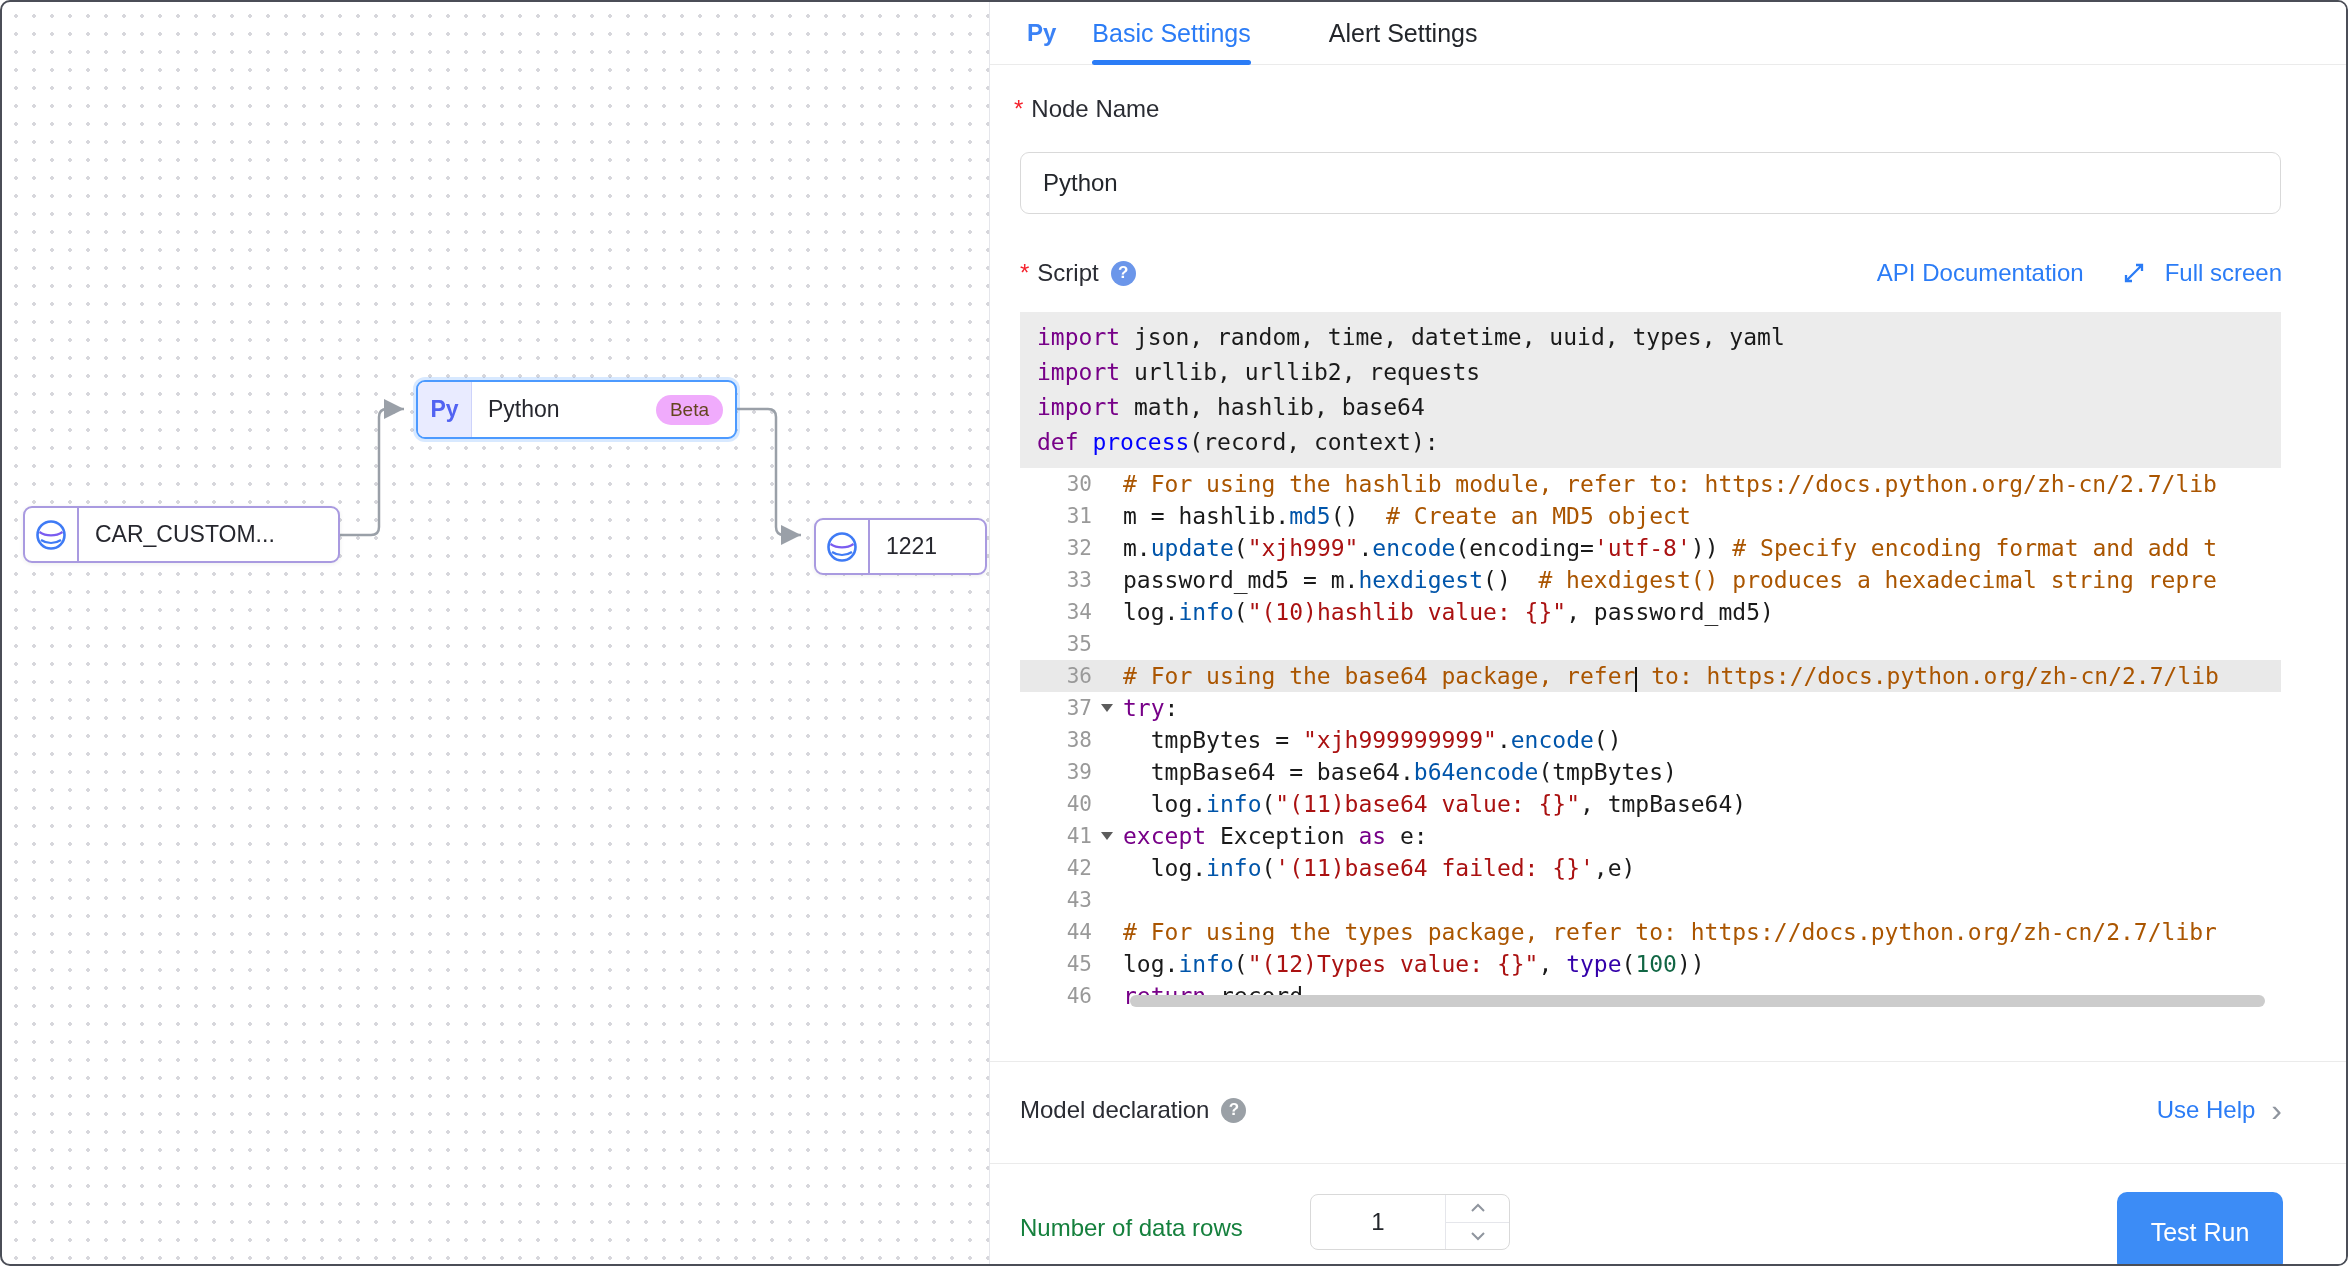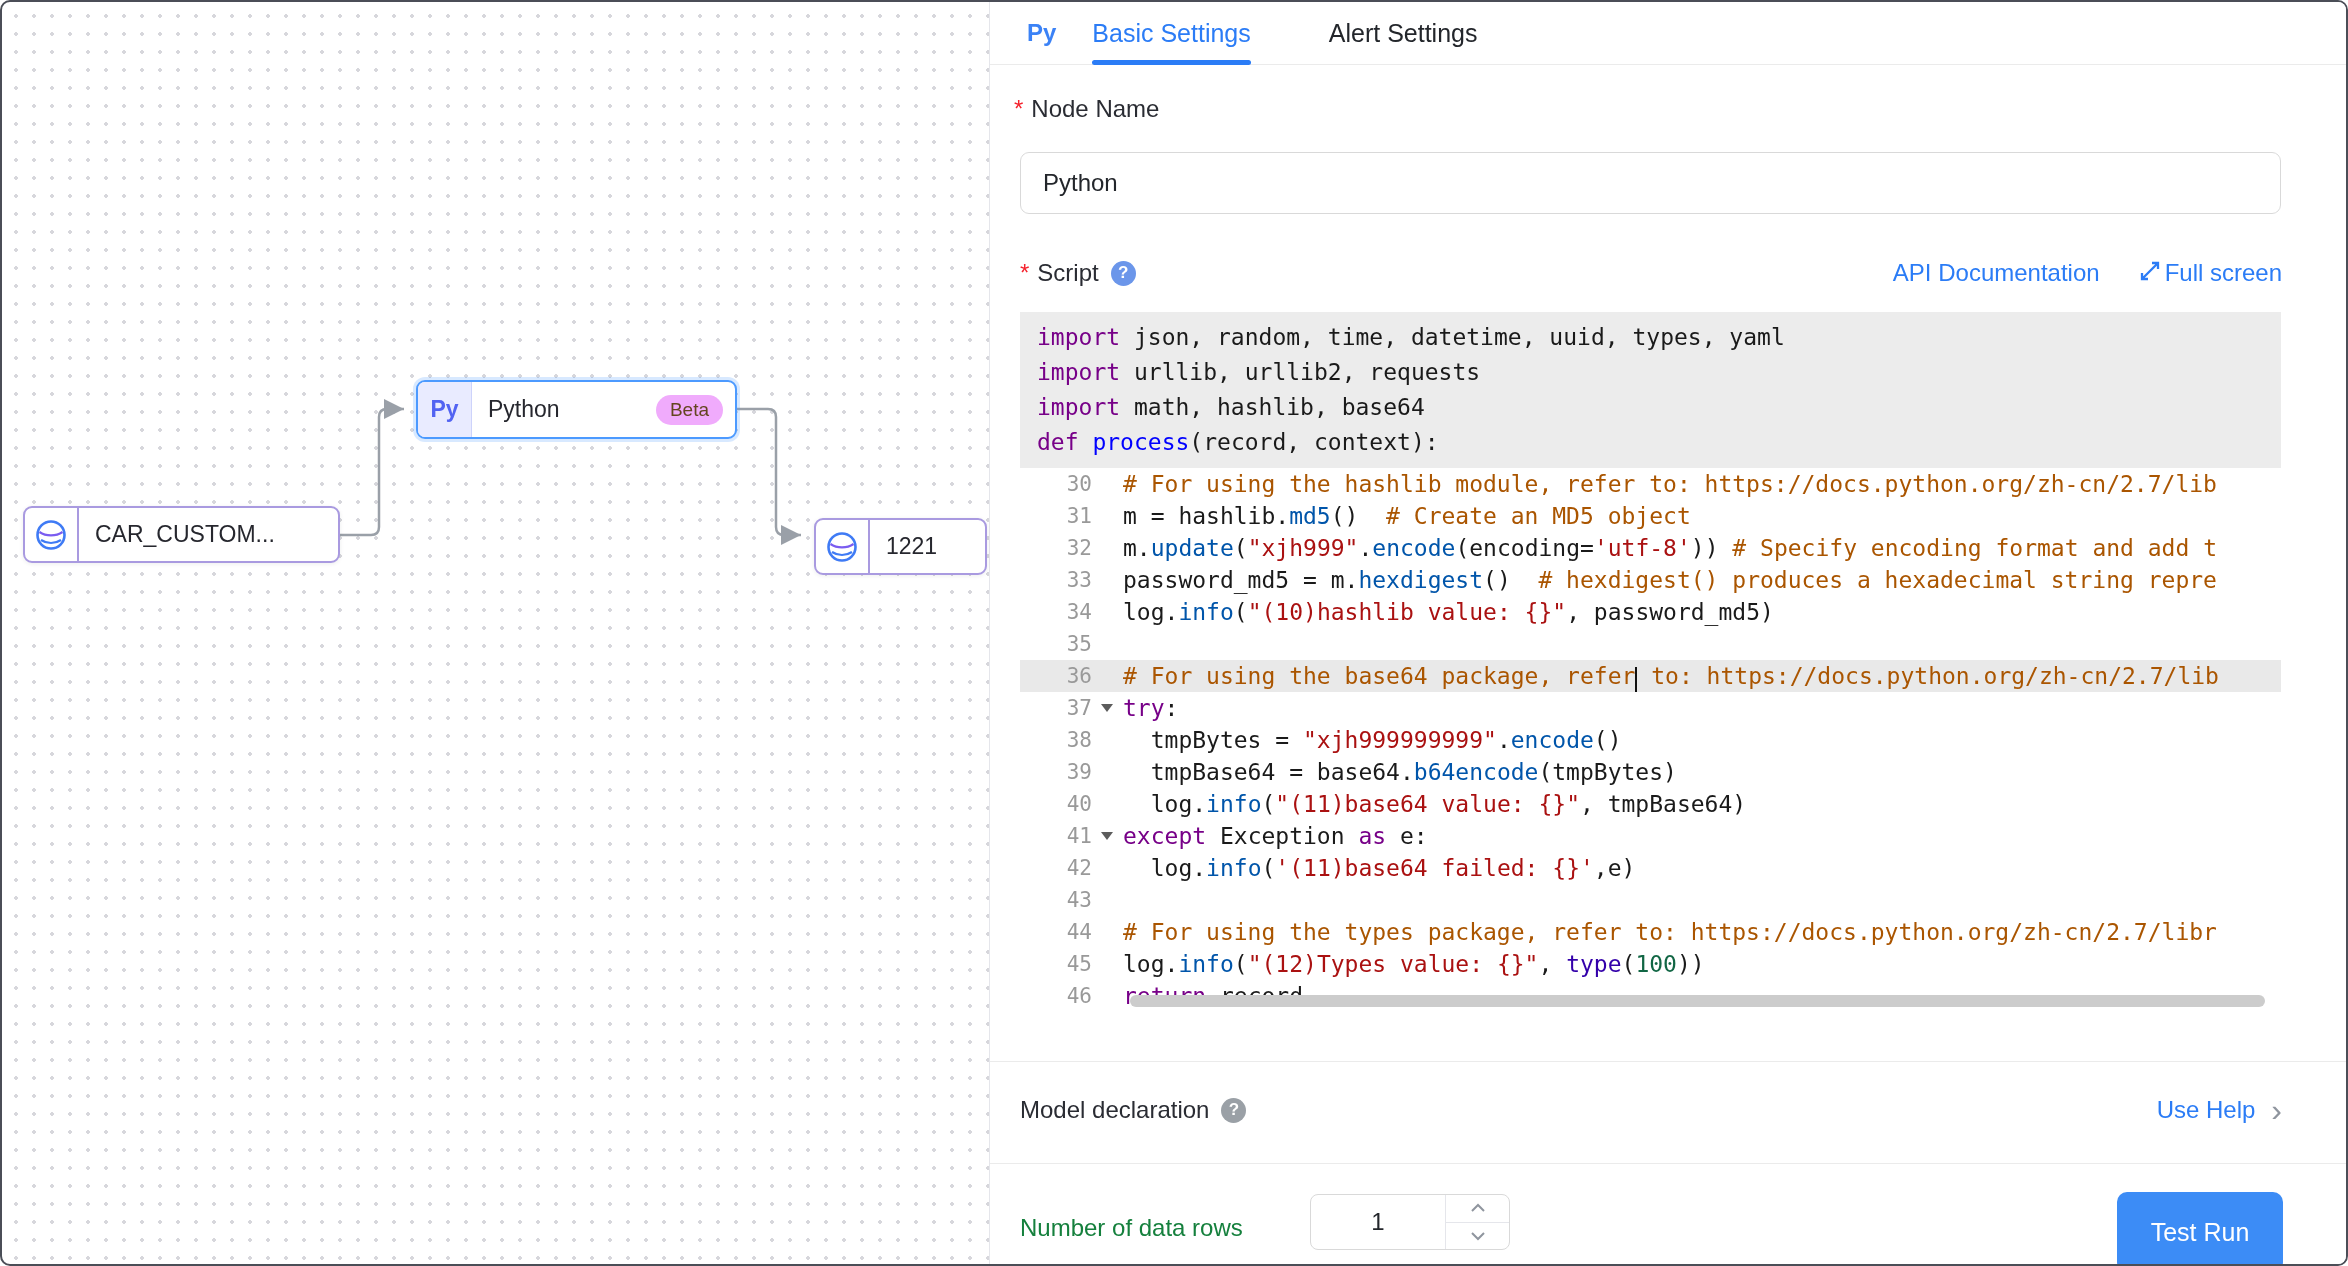--- a/index.html
+++ b/index.html
@@ -82,21 +82,21 @@
   .label-inline { font-size: 24px; color: #2a2c33; }
   .info-icon {
     width: 25px; height: 25px; border-radius: 50%; margin-left: 12px;
     display: inline-flex; align-items: center; justify-content: center;
     color: #fff; font-size: 17px; font-weight: 700; cursor: pointer;
   }
   .info-blue { background: #6b96ea; }
   .info-gray { background: #9aa0a6; }
   .links { margin-left: auto; display: flex; align-items: center; }
   .link { color: #2b7cf6; font-size: 24px; font-weight: 500; cursor: pointer; }
-  .fullscreen { margin-left: 38px; display: flex; align-items: flex-start; gap: 3px; }
+  .fullscreen { margin-left: 38px; display: flex; align-items: center; gap: 19px; }
 
   
   .editor {
     position: absolute; left: 30px; top: 310px; width: 1261px; height: 700px;
     font-family: "DejaVu Sans Mono", monospace; font-size: 23px; overflow: hidden;
     background: #fff;
   }
   .editor-header { background: #ececec; padding: 8px 0 8px 17px; }
   .editor-header .code-line { height: 35px; line-height: 35px; white-space: pre; overflow: hidden; }
   .code-rows { }

